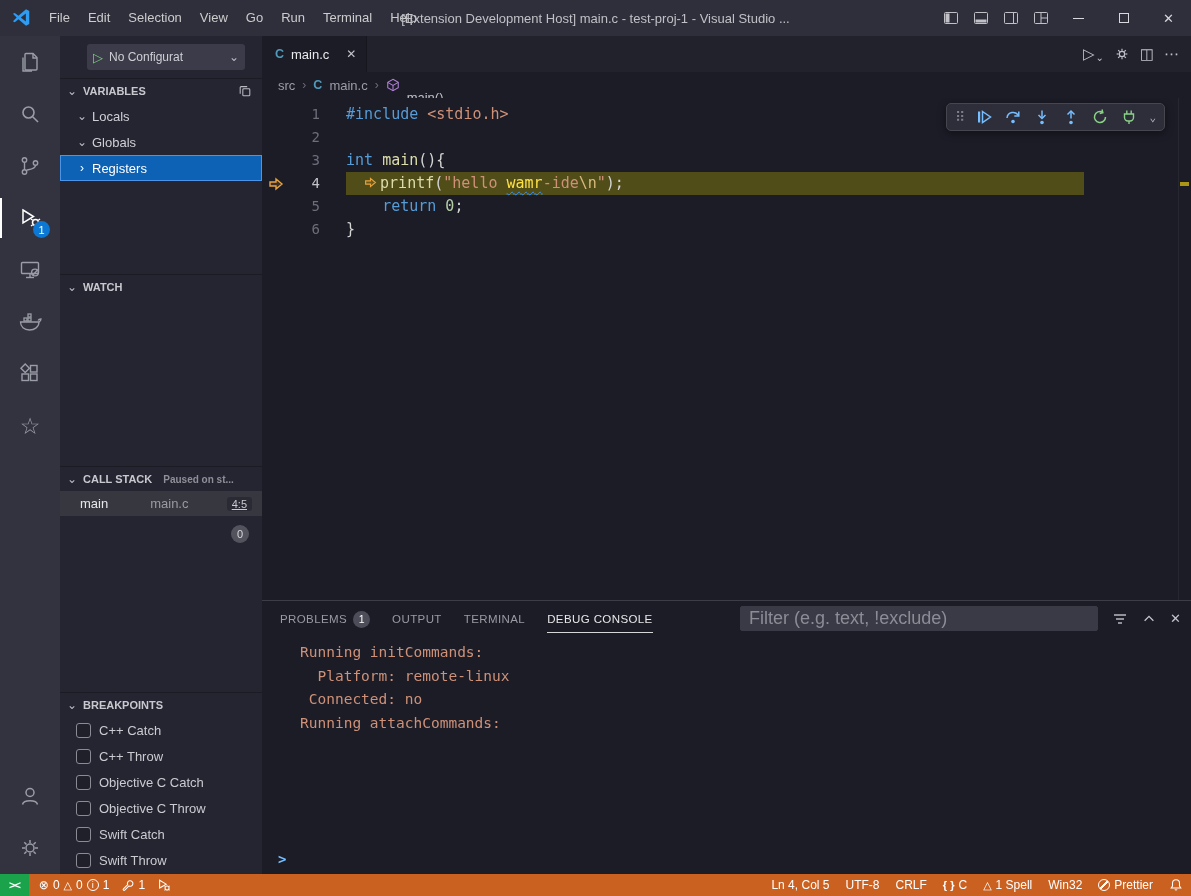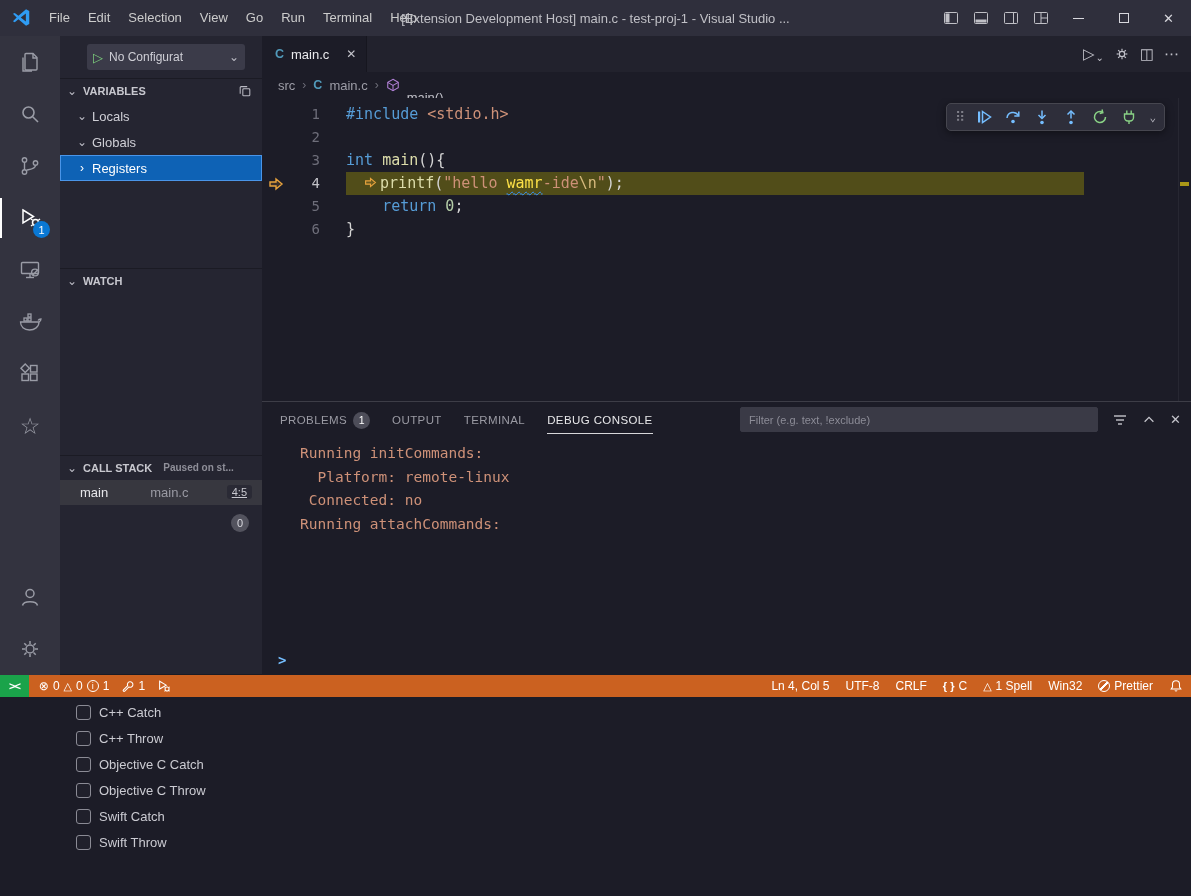--- a/index.html
+++ b/index.html
@@ -1,18 +1,18 @@
 <!DOCTYPE html>
 <html><head>
 <meta charset="utf-8">
 <style>
   * { margin:0; padding:0; box-sizing:border-box; }
   html,body { width:1191px; height:896px; overflow:hidden; background:#1c1c27; }
   body { font-family:"Liberation Sans", sans-serif; color:#cccccc; }
-  .window { width:1191px; height:697px; display:flex; flex-direction:column; }
+  .window { width:1191px; height:896px; display:flex; flex-direction:column; }
 
   
   .titlebar { height:36px; background:#2f2f3c; display:flex; align-items:center; position:relative; flex:none; }
   .logo { width:22px; height:22px; margin:0 8px 0 10px; flex:none; }
   .menu-item { padding:0 9px; font-size:13px; color:#cccccc; line-height:36px; cursor:default; }
   .win-title { position:absolute; left:0; right:0; text-align:center; font-size:13px; color:#c0c0c6; pointer-events:none; }
   .tb-right { margin-left:auto; display:flex; align-items:center; height:100%; z-index:2; }
   .layout-ic { width:30px; height:100%; display:flex; align-items:center; justify-content:center; color:#c0c0c6; }
   .win-btn { width:45px; height:100%; display:flex; align-items:center; justify-content:center; color:#d8d8de; font-size:13px; }
   .min-glyph { display:inline-block; width:11px; border-top:1px solid #d8d8de; }
@@ -90,21 +90,21 @@
   .dbg-grip { color:#7e7e88; font-size:14px; letter-spacing:-1px; }
   .dbg-btn { display:flex; align-items:center; }
 
   
   .panel { height:274px; flex:none; border-top:1px solid #3d3d47; background:#1c1c27; display:flex; flex-direction:column; position:relative; }
   .panel-head { height:35px; flex:none; display:flex; align-items:center; padding:0 10px 0 18px; }
   .panel-tabs { display:flex; align-items:center; gap:22px;justify-content:space-between; }
   .panel-tab { font-size:11.5px; letter-spacing:.4px; color:#9a9aa3; display:flex; align-items:center; gap:6px; padding:9px 0 7px; border-bottom:1px solid transparent; }
   .panel-tab.active { color:#e8e8ea; border-bottom-color:#d7d7da; }
   .tab-badge { min-width:17px; height:17px; border-radius:50%; background:#4d4d59; color:#fff; font-size:10.5px; display:flex; align-items:center; justify-content:center; letter-spacing:0; }
-  .filter-input { margin-left:auto; width:358px; height:25px; background:#3a3a46; border:1px solid #3a3a46; border-radius:2px; color:#ffffff; font-size:11px; padding:0 8px; font-family:"Liberation Sans",sans-serif; outline:none; }
+  .filter-input { margin-left:auto; width:358px; height:25px; background:#3a3a46; border:1px solid #3a3a46; border-radius:2px; color:#ffffff; font-size:18px; padding:0 8px; font-family:"Liberation Sans",sans-serif; outline:none; }
   .filter-input::placeholder { color:#8c8c97; }
   .panel-acts { display:flex; align-items:center; gap:14px; margin-left:14px; color:#c5c5cc; }
   .panel-body { flex:1; padding:5px 0 0 38px; position:relative; min-height:0; }
   .console-line { font-family:"DejaVu Sans Mono", monospace; font-size:14.5px; line-height:23.5px; color:#ce9178; white-space:pre; }
   .console-prompt { position:absolute; left:16px; bottom:7px; color:#75beff; font-family:"DejaVu Sans Mono", monospace; font-size:14px; font-weight:bold; }
 
   
   .statusbar { height:22px; flex:none; background:#cb6120; display:flex; align-items:center; color:#fff; font-size:12px; }
   .sb-remote { height:100%; background:#1aa34a; display:flex; align-items:center; padding:0 9px; font-weight:bold; font-size:11px; letter-spacing:-1px; margin-right:4px; }
   .sb-item { display:flex; align-items:center; gap:4px; padding:0 6px; height:100%; }

